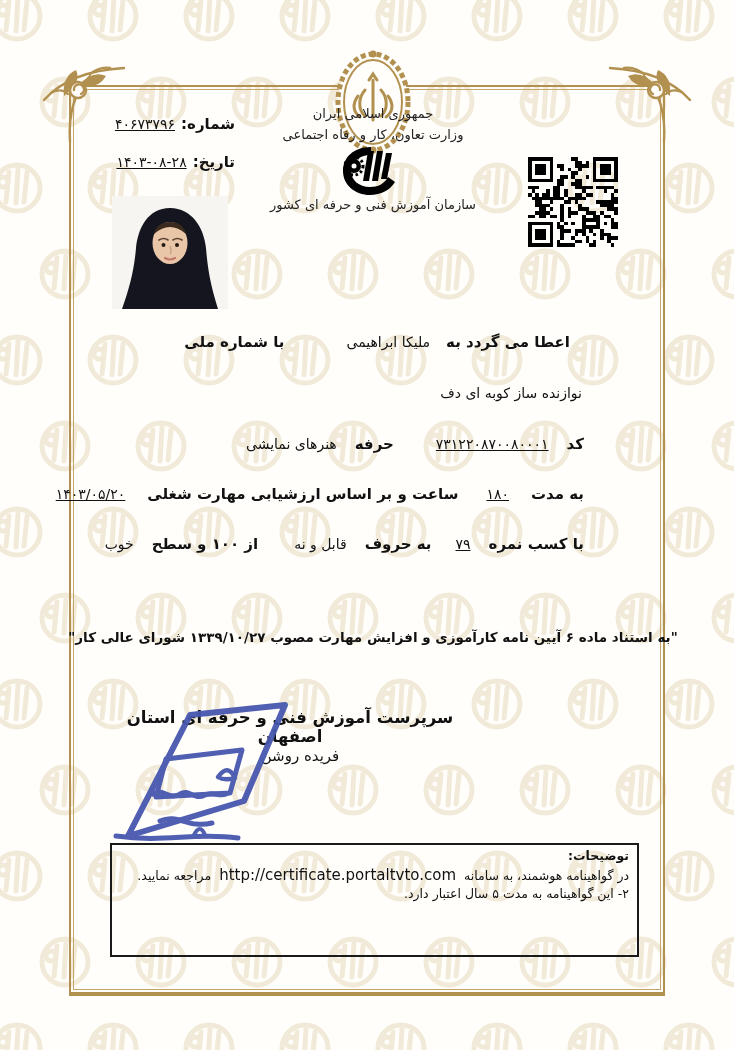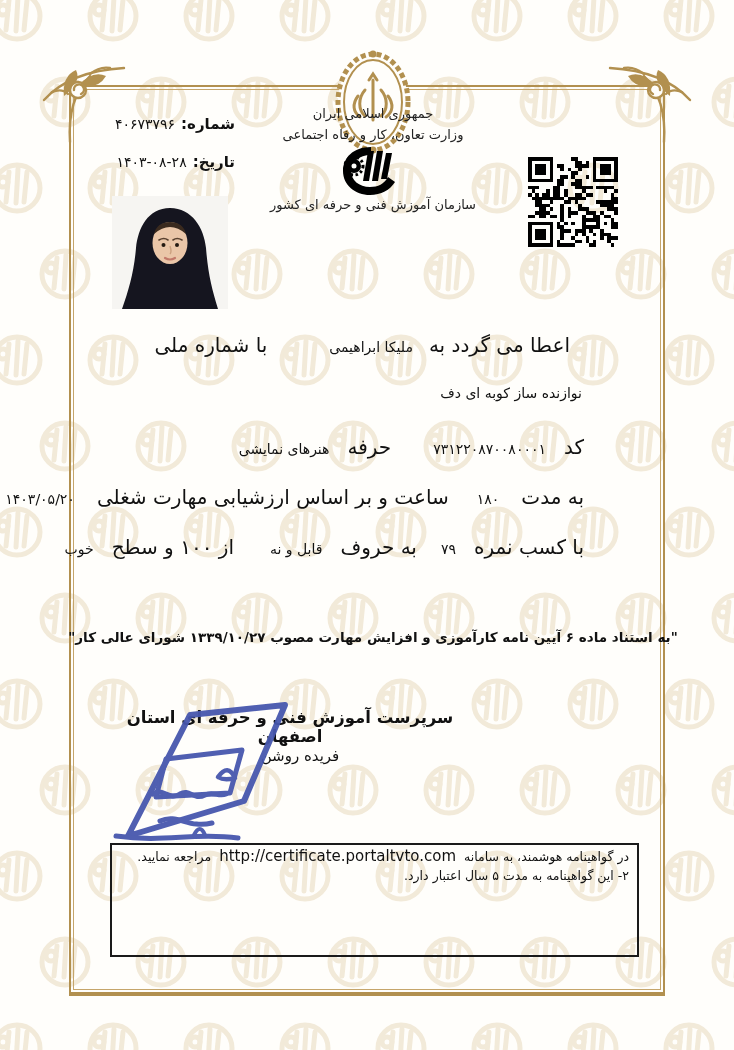--- a/index.html
+++ b/index.html
@@ -27,36 +27,36 @@
   }
   .frame-inner{
     position:absolute;inset:2px;
     border:1px solid #c5a56a;
   }
   .hdr-small{font-size:13px;color:#222;z-index:3;}
   .serial-row{display:flex;align-items:baseline;gap:6px;font-size:14px;z-index:3;}
   .serial-row .lbl{font-weight:bold;font-size:15px;}
   .cert-title{top:234px;font-size:29px;font-weight:bold;letter-spacing:0;z-index:3;}
   .field-row{display:flex;align-items:baseline;font-size:14px;z-index:3;white-space:nowrap;}
-  .field-row .lbl{font-weight:normal;font-size:20px;}
+  .field-row .lbl{font-weight:bold;font-size:15px;}
   .legal-note{top:629px;font-size:13.5px;font-weight:bold;z-index:3;}
   .sig-title{top:708px;left:110px;width:360px;text-align:center;font-size:16.5px;font-weight:bold;z-index:3;}
   .sig-name{top:747px;left:160px;width:280px;text-align:center;font-size:15px;z-index:3;}
   .notes-box{
     left:110px;top:843px;width:529px;height:114px;
     border:2px solid #1a1a1a;
     box-sizing:border-box;
     padding:2px 8px 2px 6px;
     font-size:12.5px;line-height:18.5px;
     z-index:4;background:transparent;
   }
   .notes-heading{font-weight:bold;}
   .note-url{direction:ltr;unicode-bidi:isolate;display:inline-block;font-size:15px;margin:0 4px;font-family:"DejaVu Sans",sans-serif;}
   .footer-line{top:959px;right:95px;font-size:12.5px;z-index:3;}
-  .num{direction:ltr;unicode-bidi:isolate;display:inline-block;}
+  .num{direction:ltr;unicode-bidi:isolate;display:inline-block;text-decoration:underline;}
   .qr{left:528px;top:157px;z-index:3;}
   .photo{left:112px;top:196px;z-index:3;}
   .medallion{left:334px;top:50px;z-index:2;}
   .tvto-logo{left:339px;top:145px;z-index:3;}
   .corner{z-index:2;}
   .sig-scribble{left:98px;top:693px;z-index:5;}
 </style>
 </head>
 <body>
 
@@ -1432,20 +1432,21 @@
       <path d="M68 66 L 144 57 L 132 100 L 58 104 Z" stroke-width="5"></path>
       <path d="M55 101 c 10 -7 16 7 27 0 c 10 -6 13 7 25 1 c 8 -4 14 2 21 -1" stroke-width="5"></path>
       <path d="M120 84 q 10 -14 17 1 q -11 3 -17 -1" stroke-width="4.5"></path>
       <path d="M62 128 c 18 -8 28 8 52 2" stroke-width="5"></path>
       <path d="M18 143 C 68 150 94 139 140 145" stroke-width="5"></path>
       <path d="M96 142 q 6 -12 11 0 q -6 3 -11 0" stroke-width="4"></path>
     </g>
   </svg>
 
   <div class="abs notes-box">
+    <div class="notes-heading">توضیحات:</div>
     <div>
       <span>در گواهینامه هوشمند، به سامانه</span>
       <span class="note-url">http://certificate.portaltvto.com</span>
       <span>مراجعه نمایید.</span>
     </div>
     <div>۲- این گواهینامه به مدت ۵ سال اعتبار دارد.</div>
   </div>
 
 
 </div>

